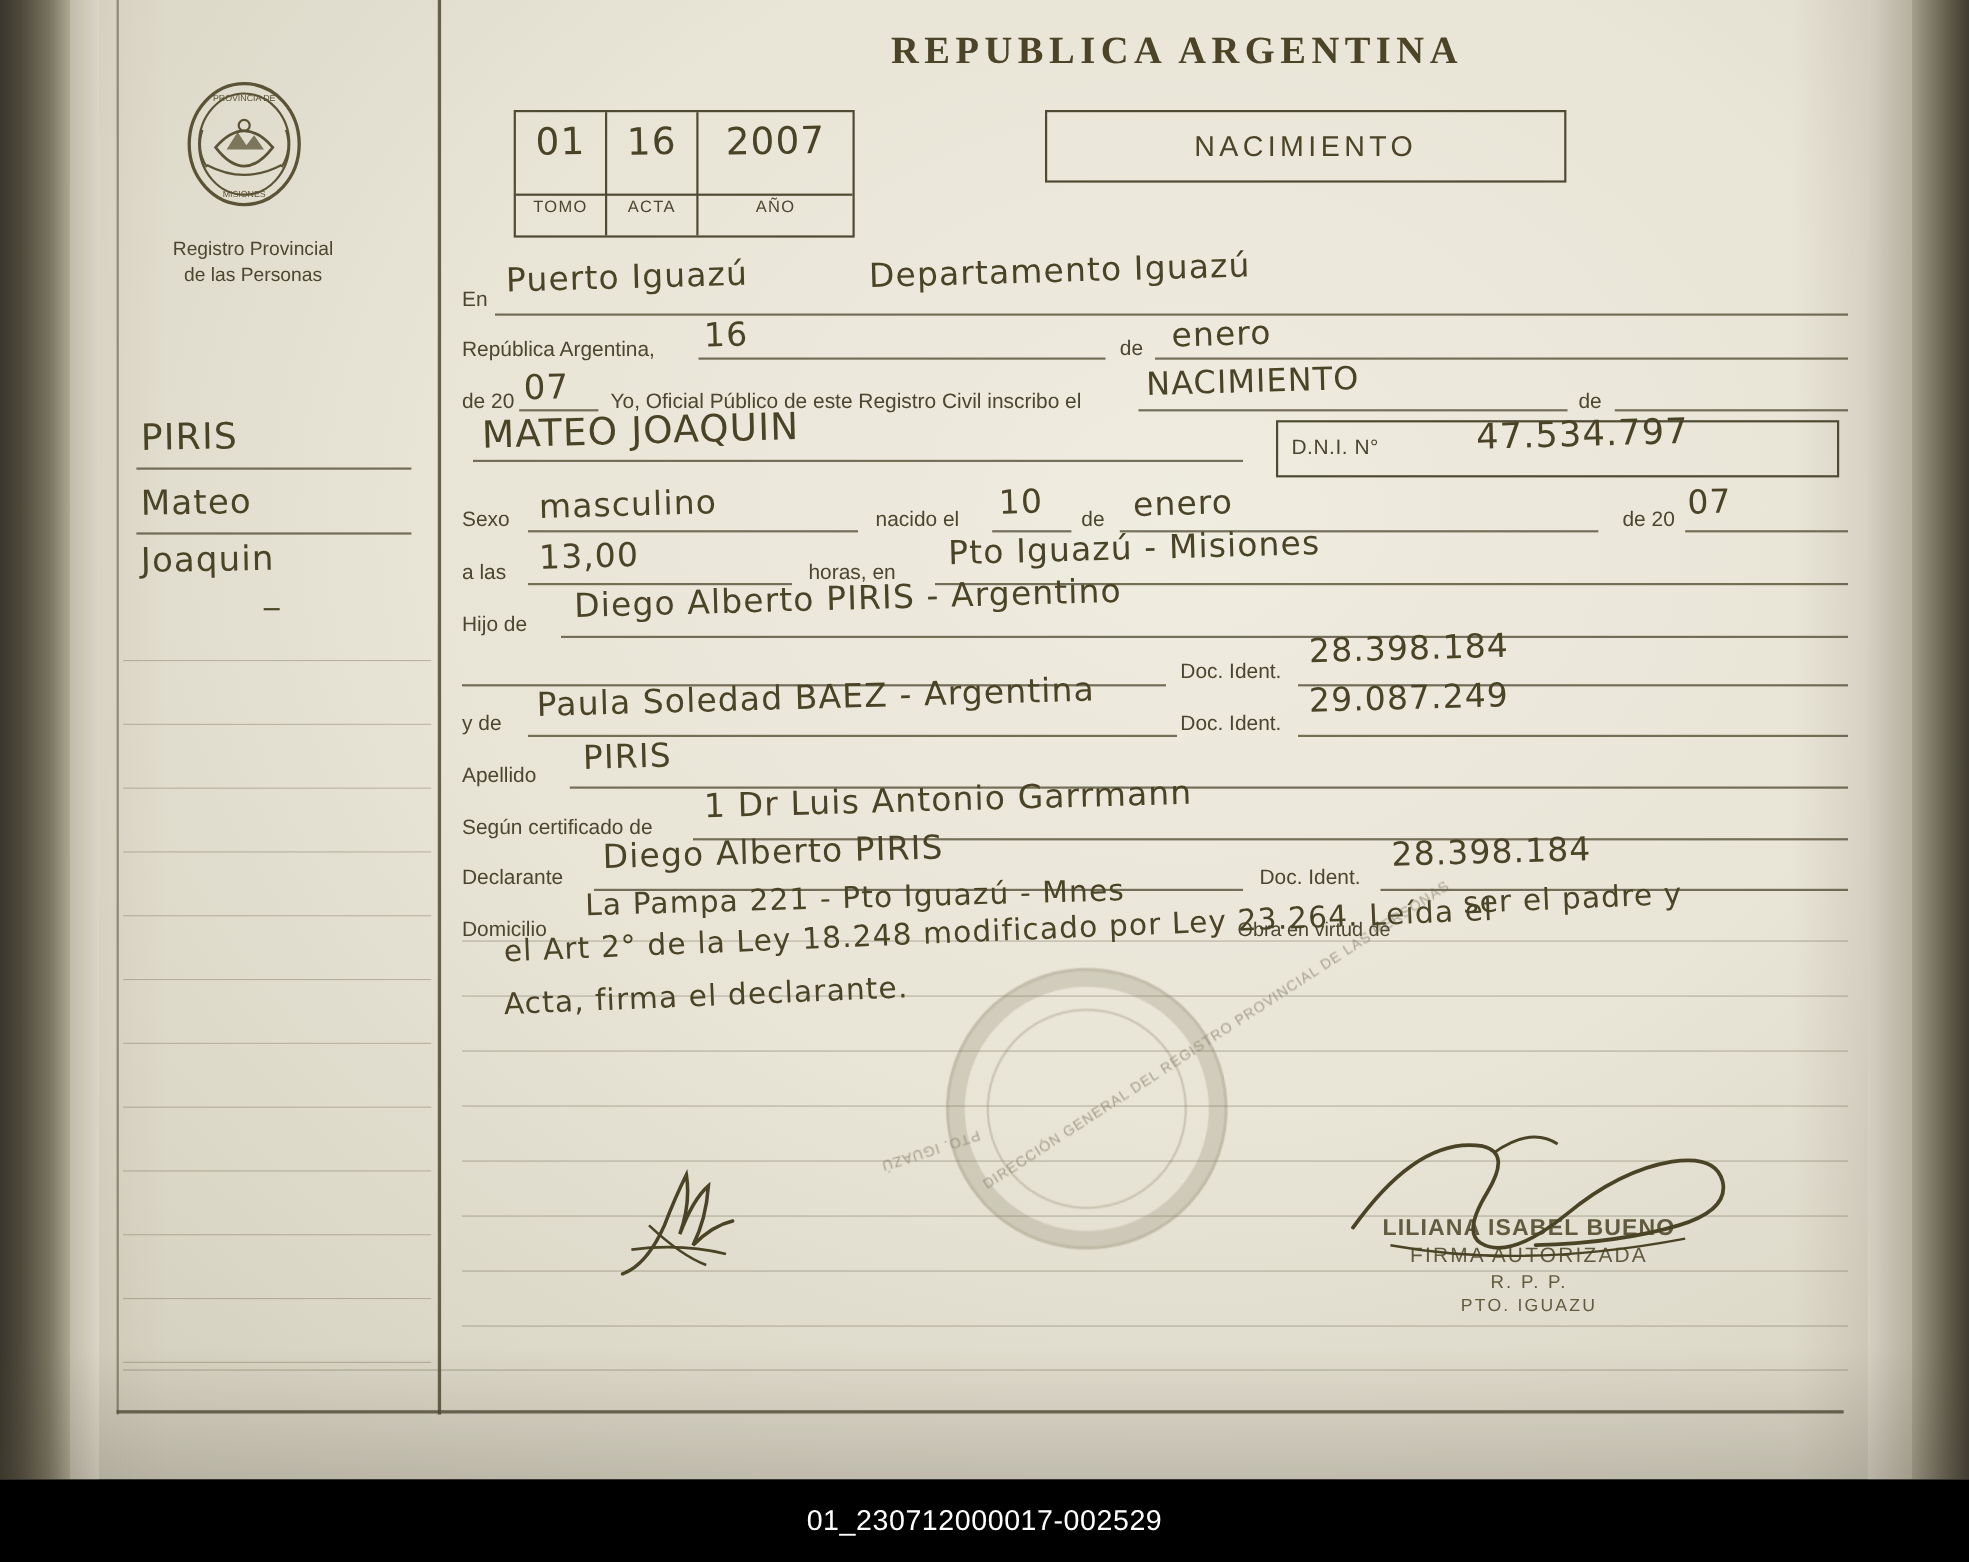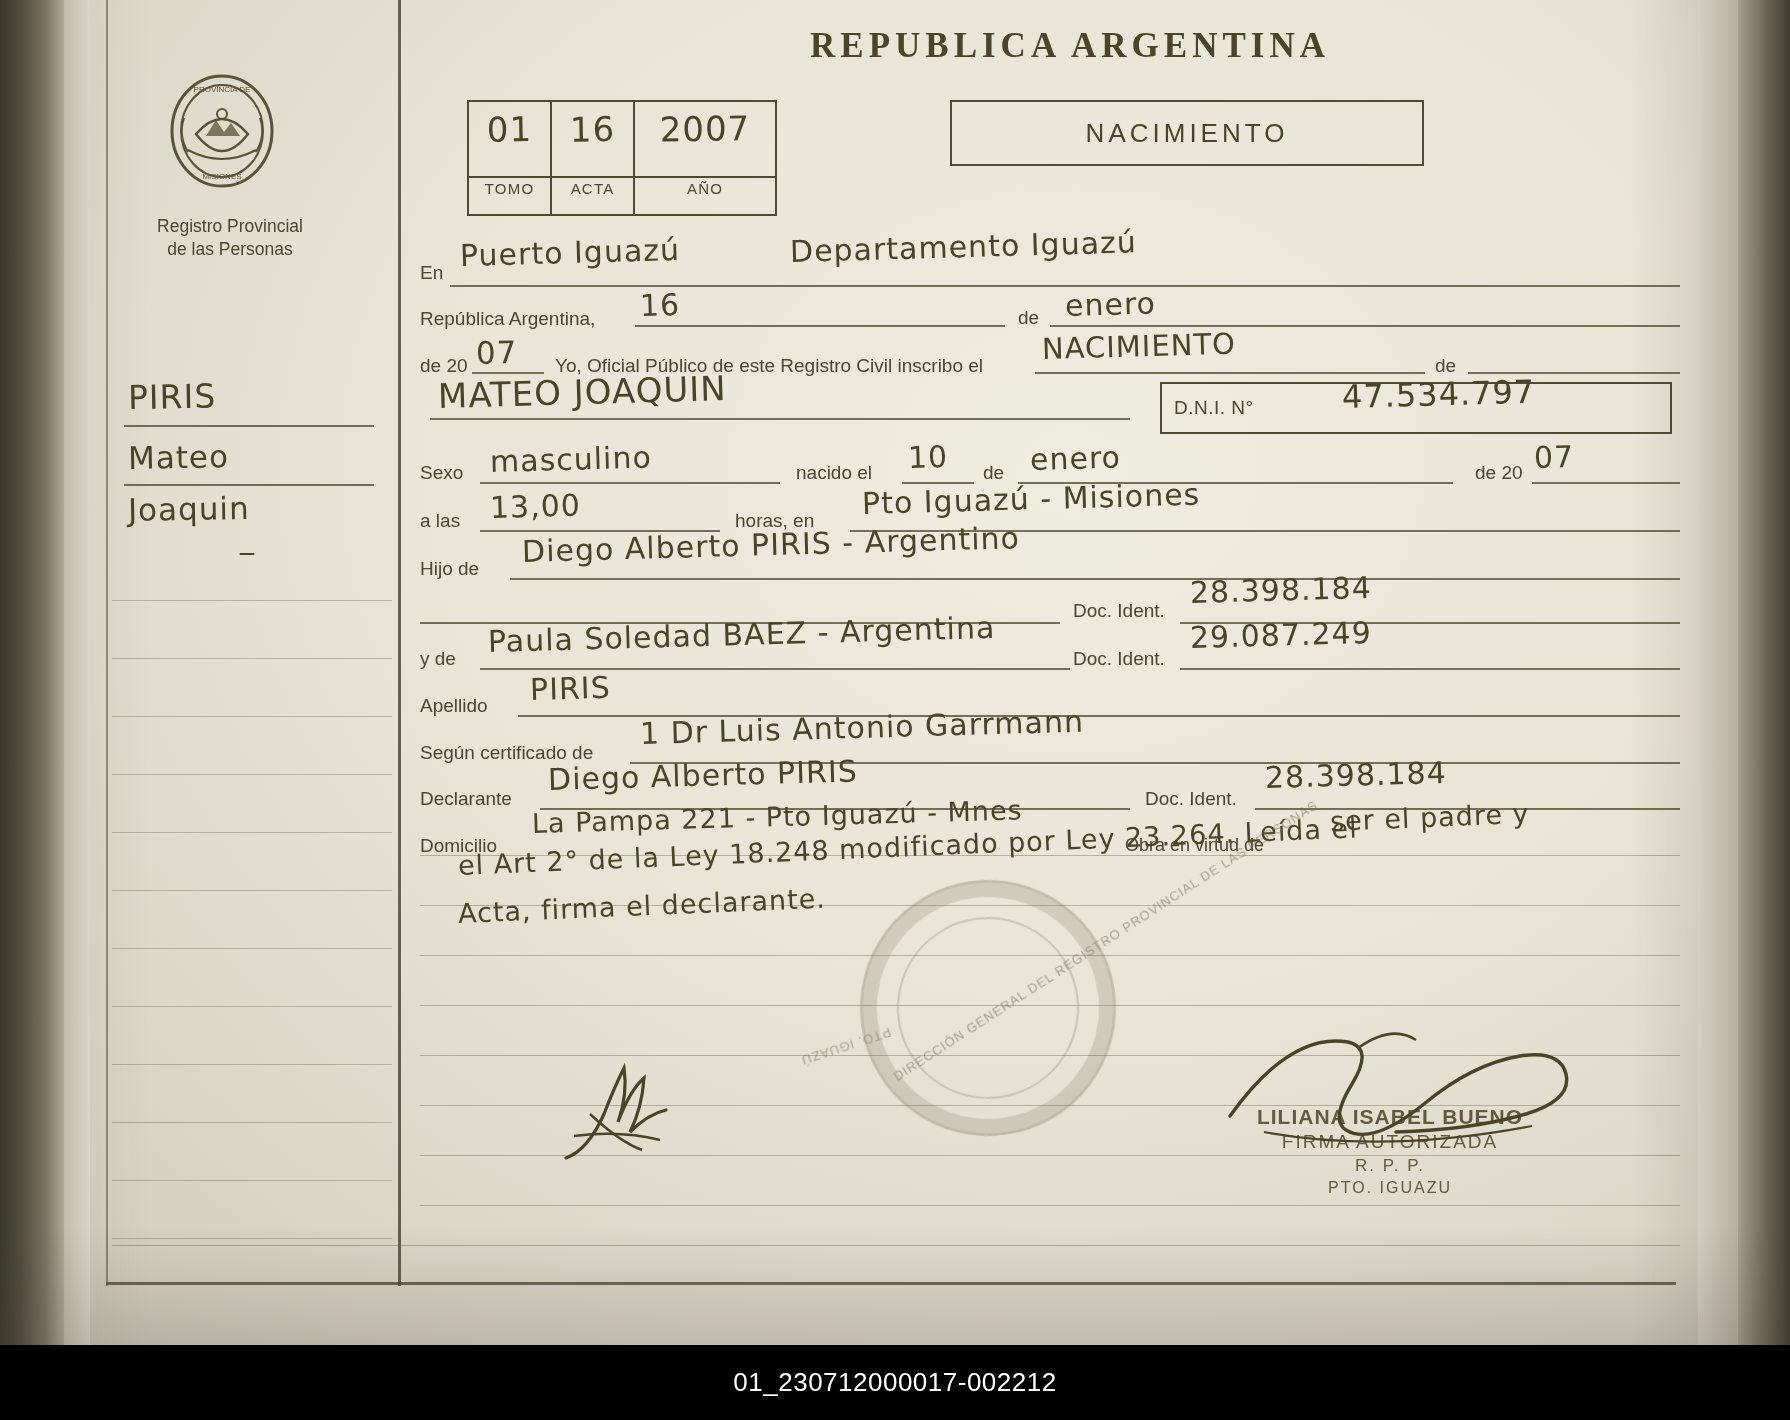--- a/index.html
+++ b/index.html
@@ -542,16 +542,16 @@
         <div class="n1">LILIANA ISABEL BUENO</div>
         <div class="n2">FIRMA AUTORIZADA</div>
         <div class="n3">R. P. P.</div>
         <div class="n4">PTO. IGUAZU</div>
       </div>
 
     </div>
   </div>
 
   <div id="footer">
-    <span>01_230712000017-002212</span>
+    <span>01_230712000017-002529</span>
   </div>
 
 </div>
 
 </body></html>

